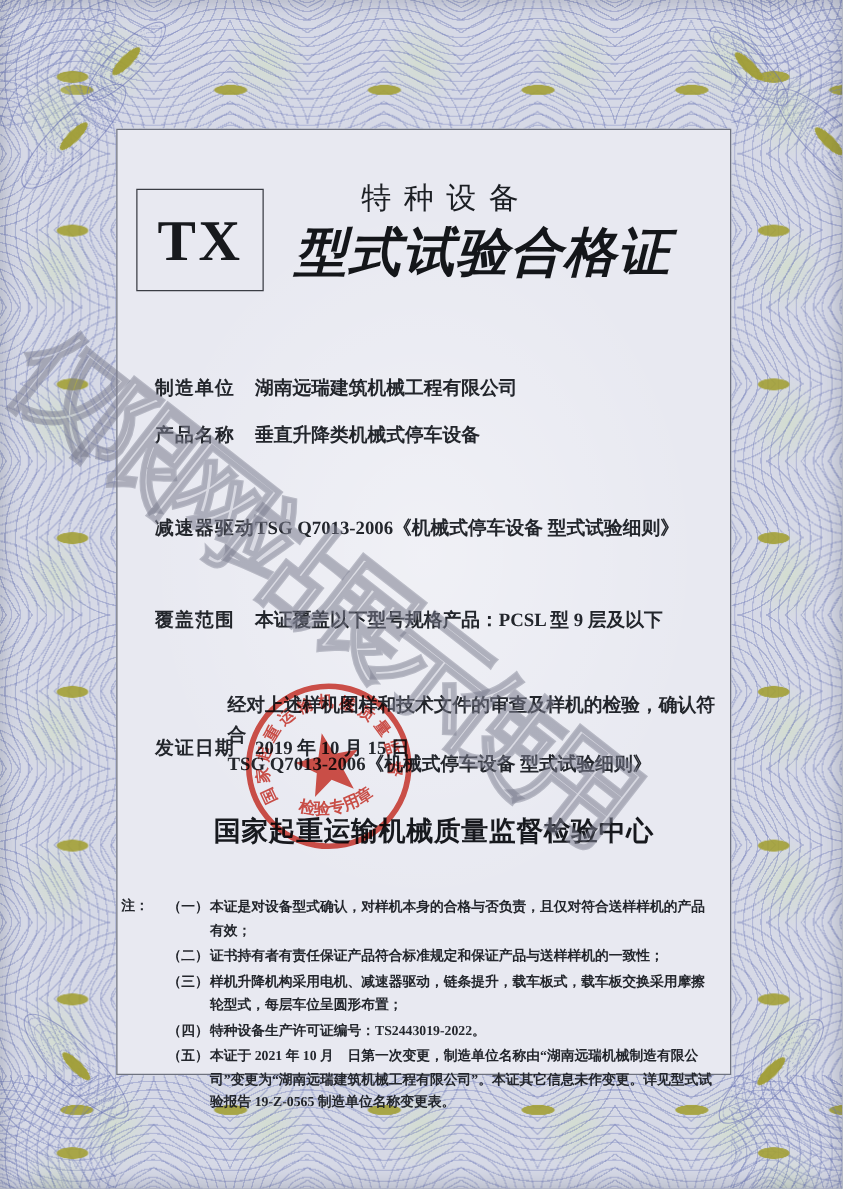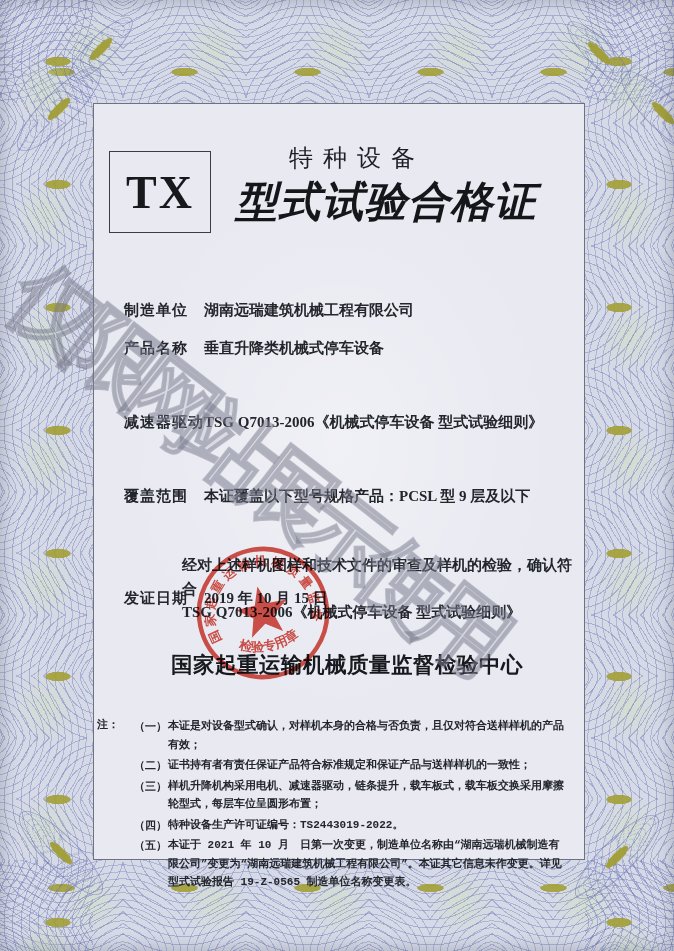--- a/index.html
+++ b/index.html
@@ -86,21 +86,21 @@
 
   .date-row{left:0; top:485px; width:492px;}
 
   .authority{left:13px; top:546px; width:480px; text-align:center; font-size:21.5px; font-weight:bold;
     letter-spacing:0.5px; color:#17191e; white-space:nowrap;}
 
   .notes-label{left:3px; top:613px; font-size:11px; font-weight:700;}
   .notes{left:40px; top:613px; width:436px;}
   .note-row{display:flex; margin-bottom:2px; font-size:11px; font-weight:600; line-height:18.5px;}
   .note-marker{flex:0 0 34px; white-space:nowrap;}
-  .note-text{flex:1;font-family:Liberation Mono, monospace;}
+  .note-text{flex:1;}
 
   
   .stamp{position:absolute; left:188px; top:538px; z-index:6; transform:rotate(-12deg);
     mix-blend-mode:multiply; opacity:.92; pointer-events:none;}
 
   
   .watermark{position:absolute; left:58px; top:238px; z-index:8; pointer-events:none;
     transform:rotate(38deg); transform-origin:0 0;
     font-size:88px; font-weight:bold; letter-spacing:-14px; white-space:nowrap;
     color:rgba(138,140,155,.18);

